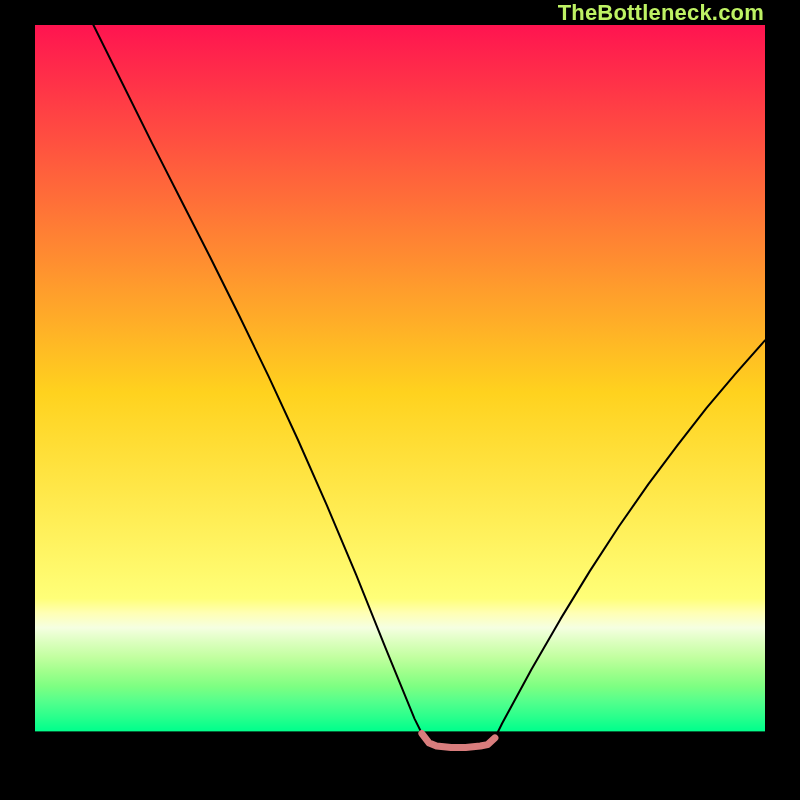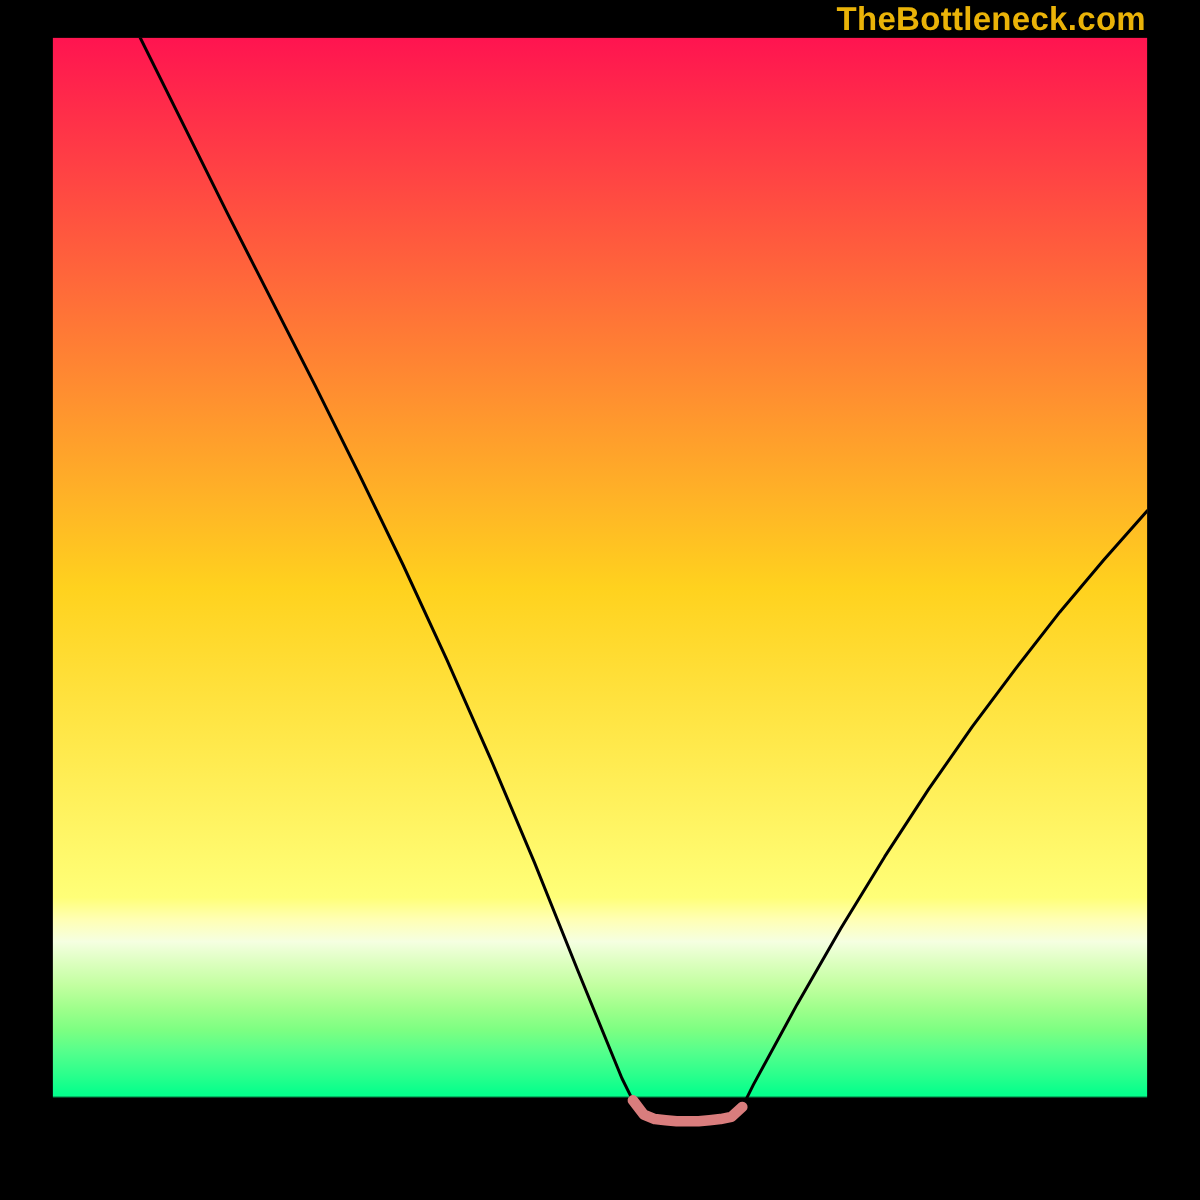--- a/index.html
+++ b/index.html
@@ -30,21 +30,21 @@
     display: block;
   }
   .plot svg.bg { left: 0; top: 0; }
   .plot svg.curve { left: 0; top: 0; }
   .watermark {
     position: absolute;
     top: 0px;
     right: 36px;
     font-size: 22px;
     font-weight: 600;
-    color: #eab308;
+    color: #bef264;
     letter-spacing: 0.2px;
     font-family: Arial, Helvetica, sans-serif;
   }
 </style>
 </head>
 <body>
 
 <div class="frame">
   <div class="plot">
     <svg class="bg" width="730" height="735" viewBox="0 0 730 735" preserveAspectRatio="none">

